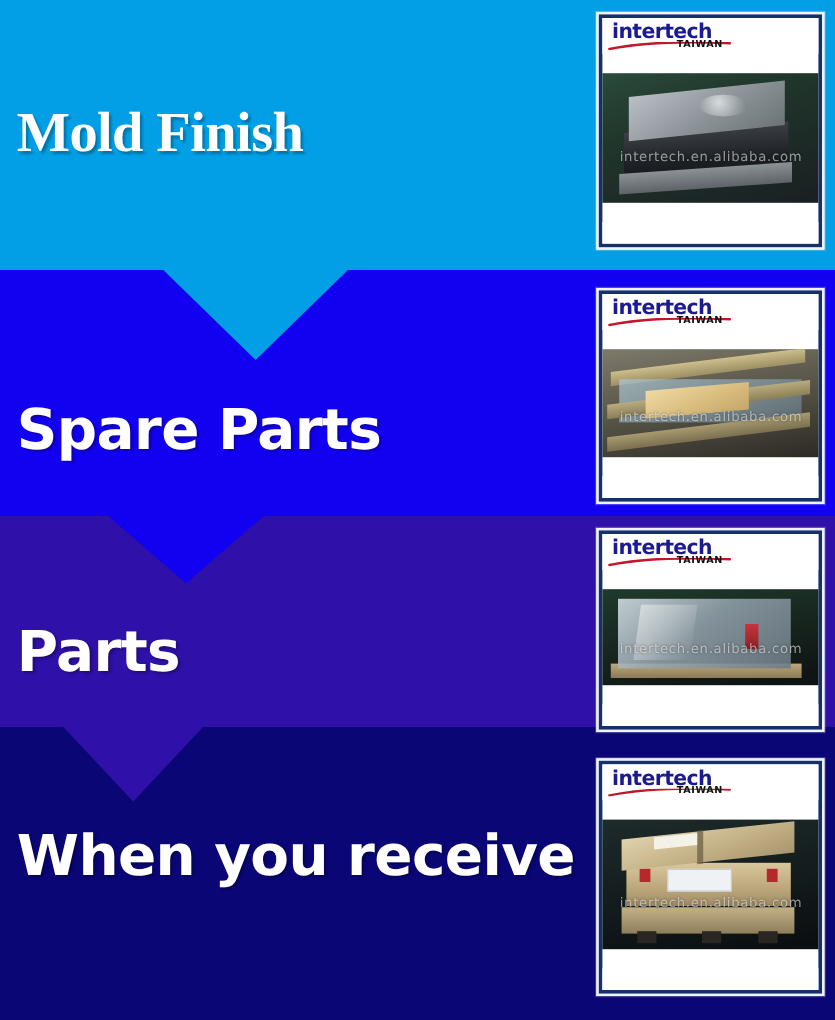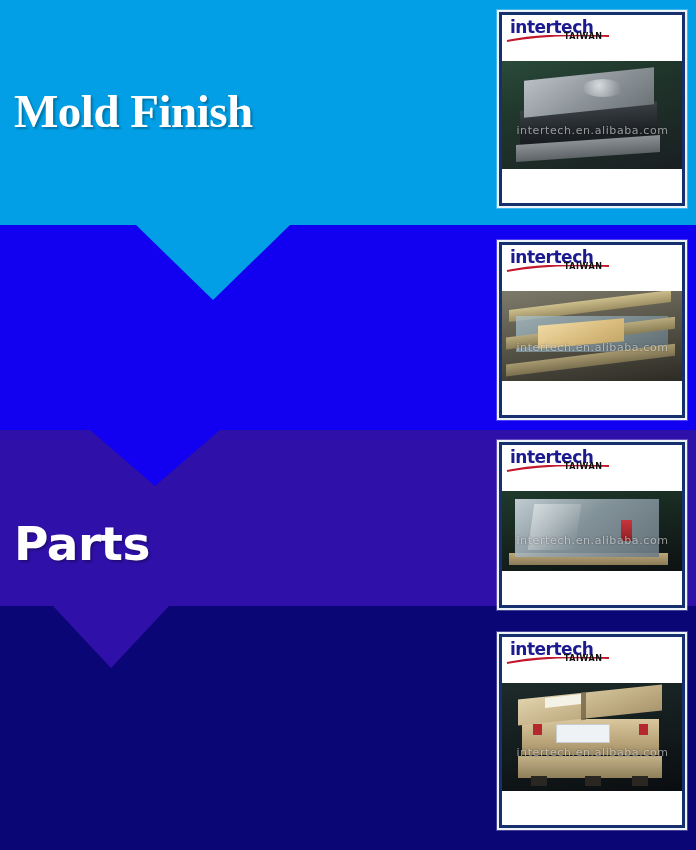--- a/index.html
+++ b/index.html
@@ -271,21 +271,23 @@
   <div class="band" id="band-1"></div>
   <div class="band" id="band-2"></div>
   <div class="band" id="band-3"></div>
   <div class="band" id="band-4"></div>
 
   <div class="chevron" id="chevron-1"></div>
   <div class="chevron" id="chevron-2"></div>
   <div class="chevron" id="chevron-3"></div>
 
   <div class="band-label" id="label-1">Mold Finish</div>
+  <div class="band-label" id="label-2">Spare Parts</div>
   <div class="band-label" id="label-3">Parts</div>
+  <div class="band-label" id="label-4">When you receive</div>
 
   <div class="photo-card" id="card-1">
     <div class="photo-inner">
       <div class="logo-strip">
         <span class="logo-word">intertech</span>
         <span class="logo-swoosh">
           <svg width="104" height="7" viewBox="0 0 104 7">
               <path d="M1 6 Q 40 -2 103 1" stroke="#c0172b" stroke-width="2" fill="none"></path>
             </svg>
         </span>

